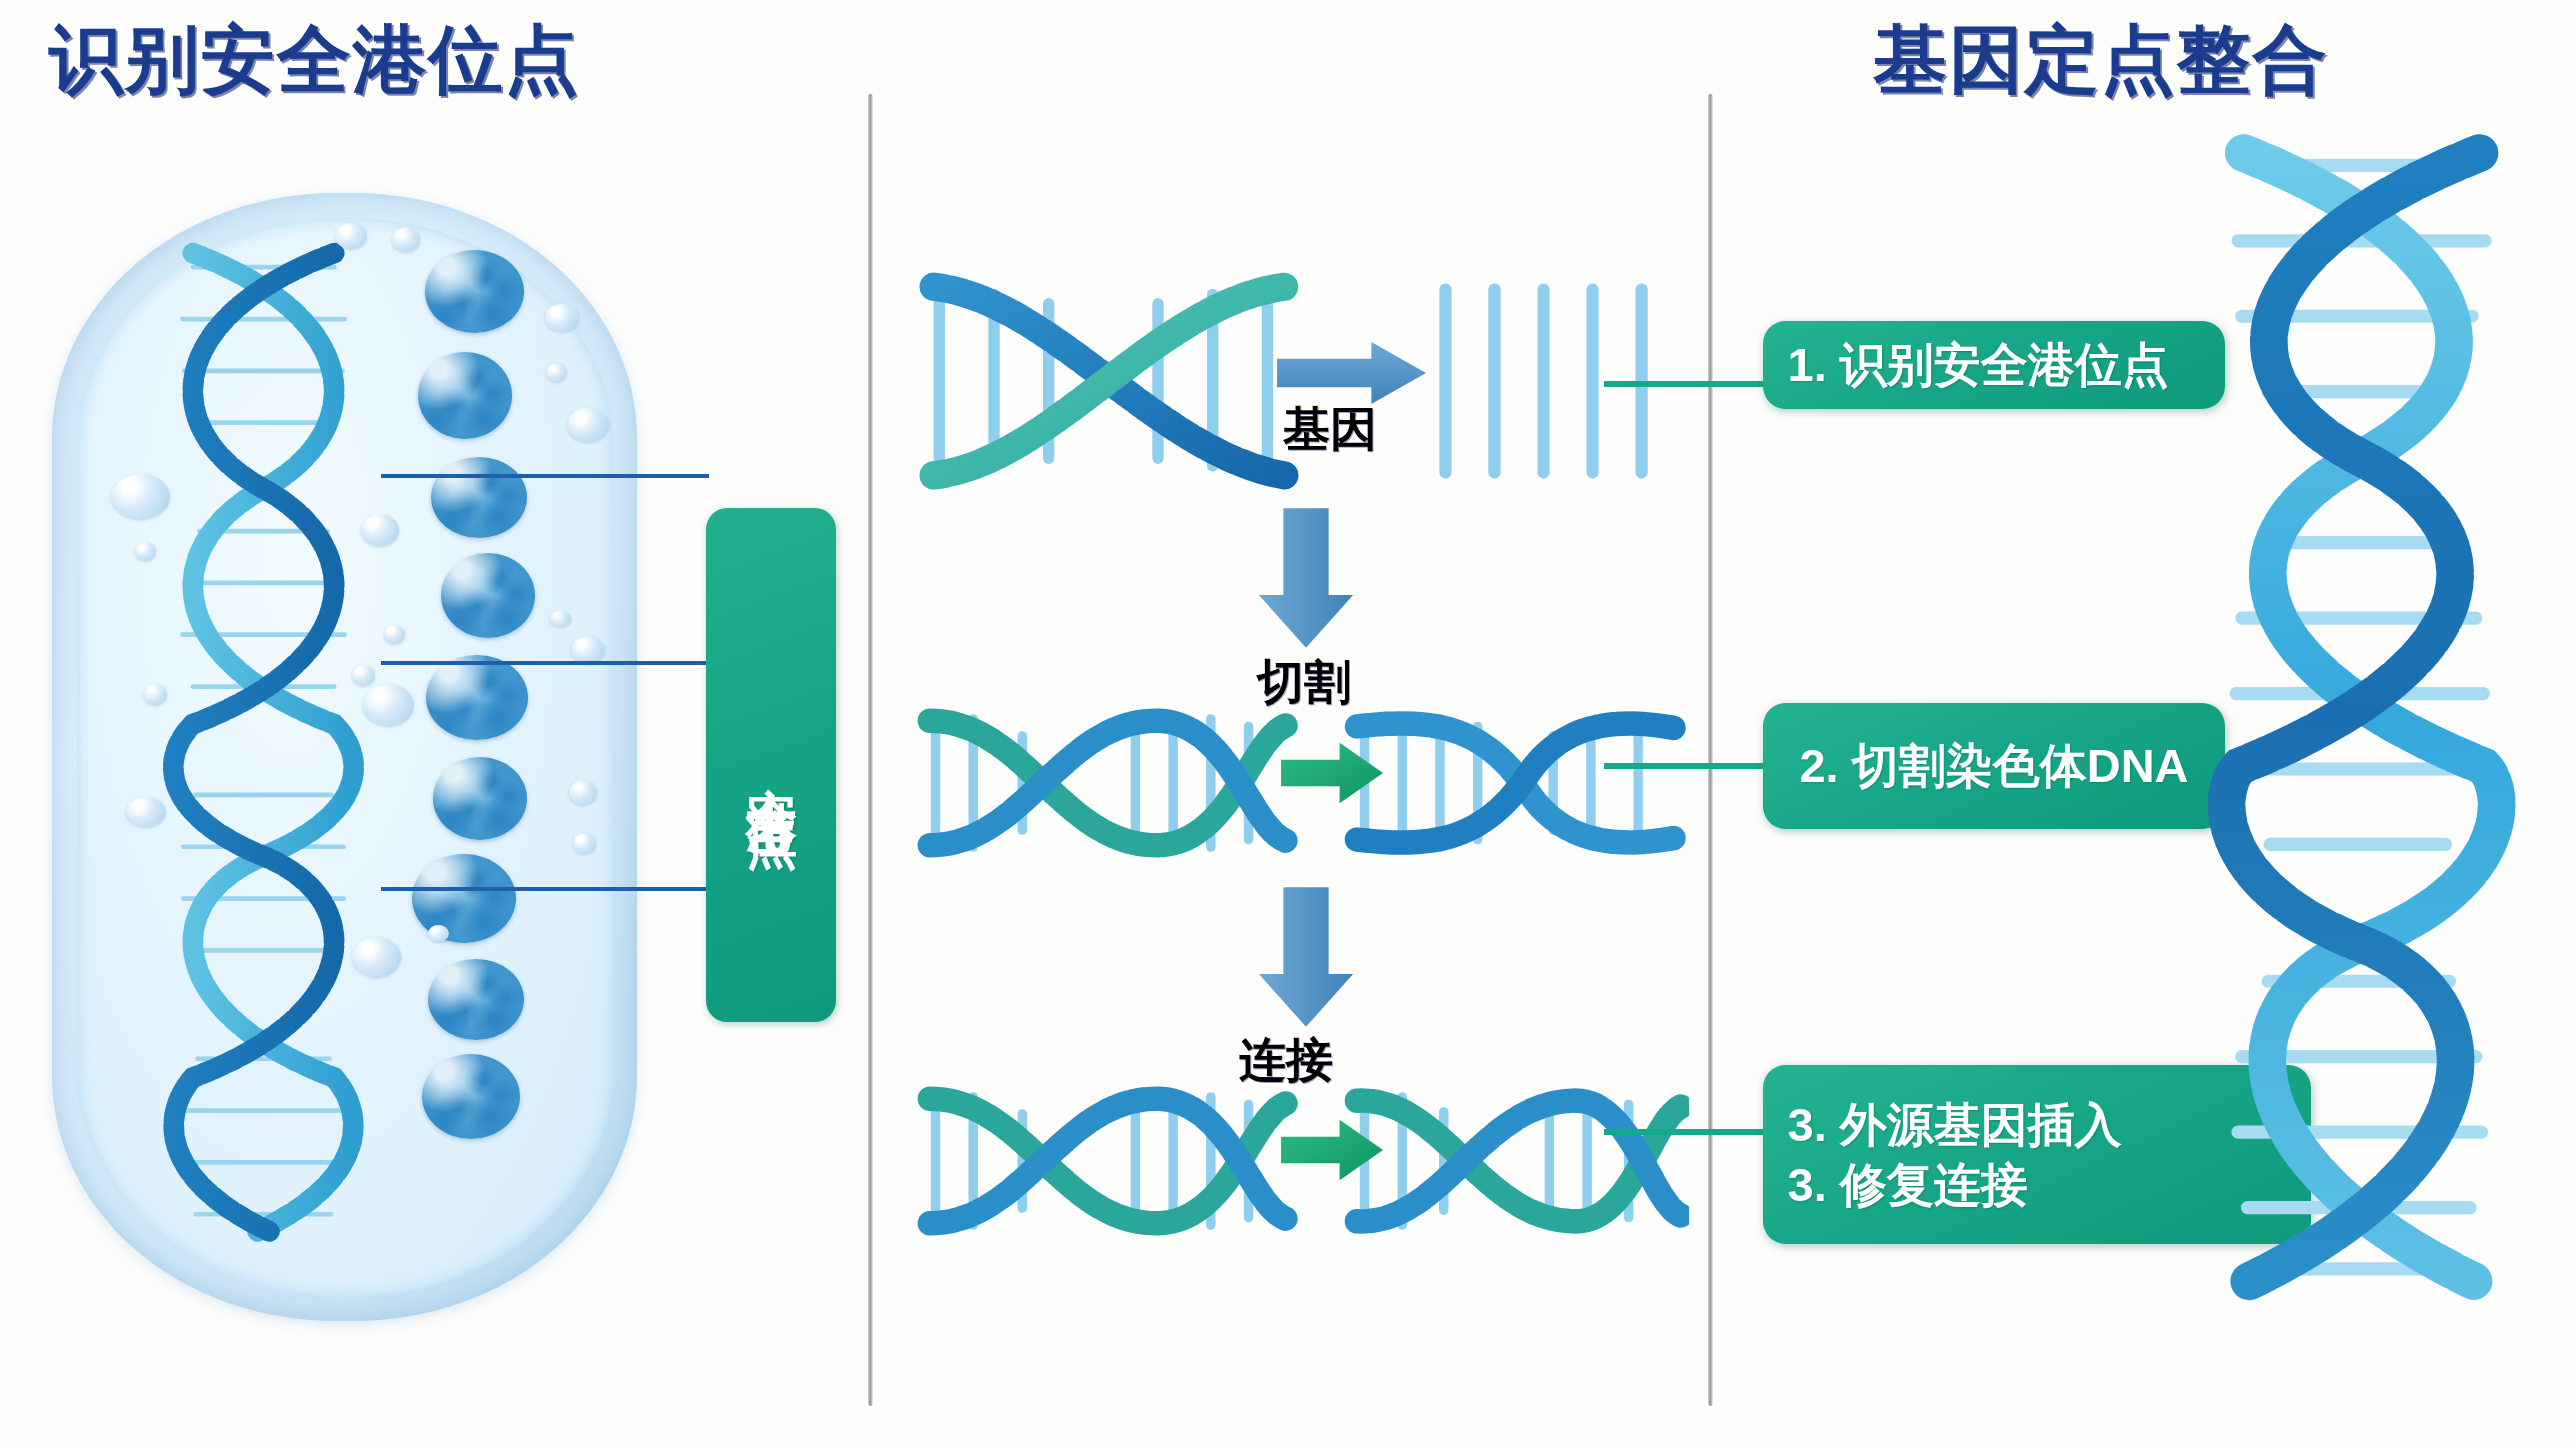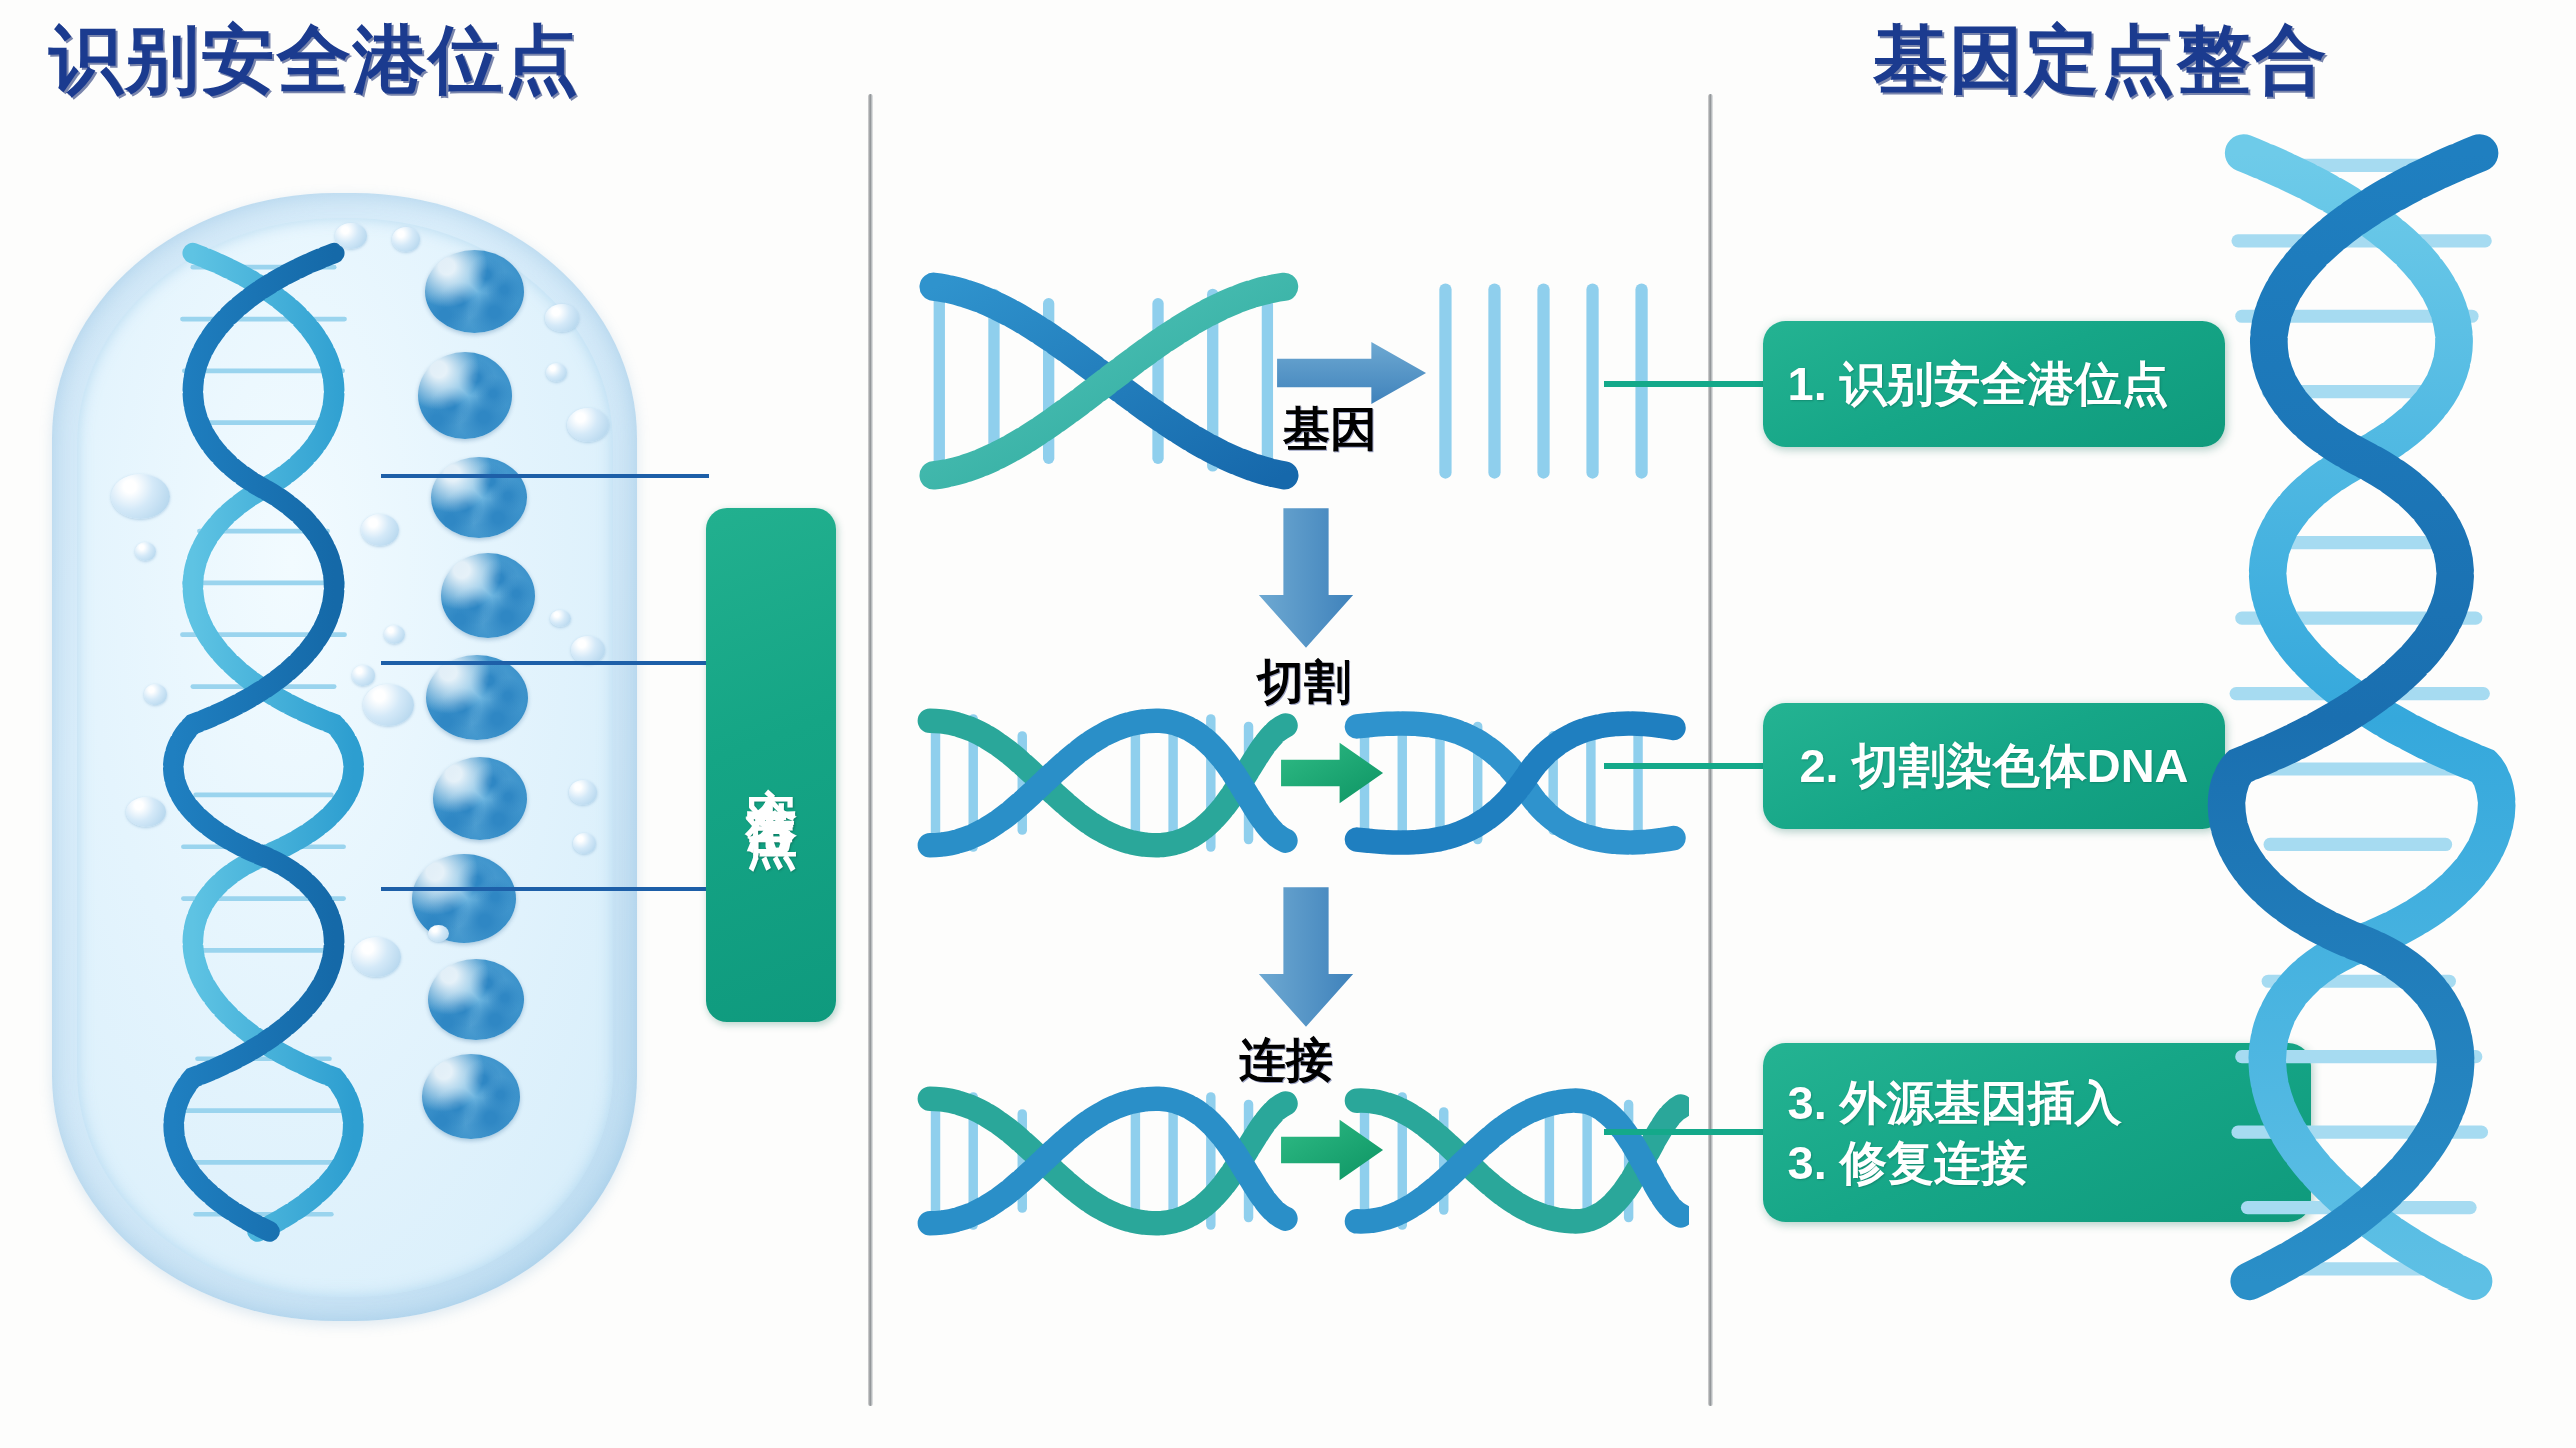--- a/index.html
+++ b/index.html
@@ -67,23 +67,23 @@
   .down-arrow{position:absolute;width:98px;height:142px;}
 
   
   .step{position:absolute;border-radius:22.6px;
     background:linear-gradient(155deg,#24b392 0%,#16a687 48%,#0f9a7c 100%);
     box-shadow:1.9px 2.8px 8.5px rgba(18,105,88,.3);
     color:#fff;display:flex;flex-direction:column;justify-content:center;
     padding:0 24.5px;box-sizing:border-box;}
   .step div{font-size:47px;font-weight:bold;line-height:1.26;white-space:nowrap;
     text-shadow:0.9px 0.9px 1.9px rgba(0,70,55,.3);}
-  #step1{left:1763px;top:321px;width:462px;height:126px;}
+  #step1{left:1763px;top:321px;width:462px;height:88px;}
   #step2{left:1763px;top:703px;width:462px;height:126px;text-align:center;}
-  #step34{left:1763px;top:1043px;width:548px;height:179px;}
+  #step34{left:1763px;top:1065px;width:548px;height:179px;}
   .connector{position:absolute;height:5.7px;background:#14a98a;}
 
   #helix-big{position:absolute;left:2189px;top:132px;}
 </style>
 </head>
 <body>
 
 <div class="divider" id="div-left"></div>
 <div class="divider" id="div-right"></div>
 

